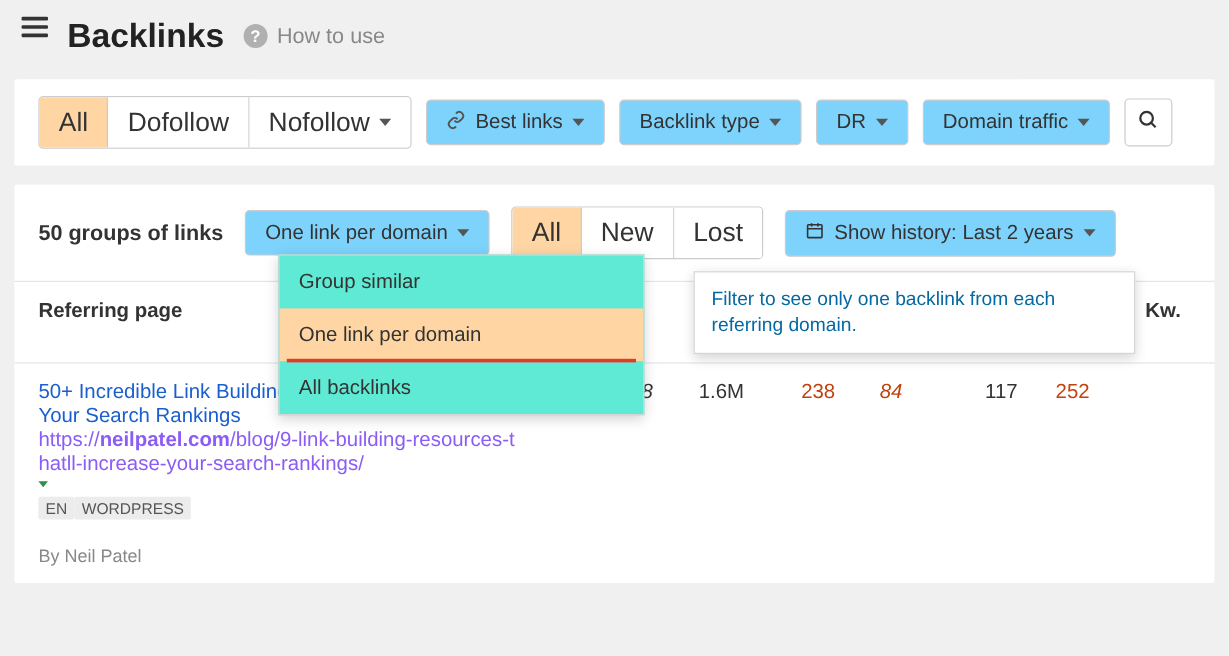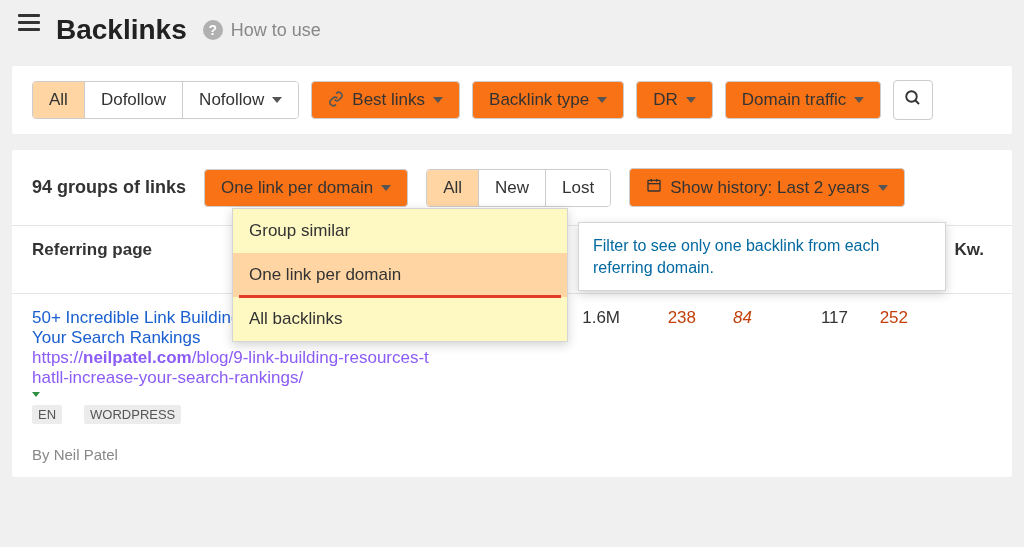--- a/index.html
+++ b/index.html
@@ -57,41 +57,41 @@
     align-items: center;
   }
   .seg {
     display: flex;
     border: 1px solid #ccc;
     border-radius: 4px;
     overflow: hidden;
   }
   .seg-item {
     padding: 8px 16px;
-    font-size: 17px;
+    font-size: 22px;
     color: #333;
     background: #fff;
     border-right: 1px solid #ccc;
     cursor: pointer;
     display: flex;
     align-items: center;
     gap: 8px;
     white-space: nowrap;
   }
   .seg-item:last-child { border-right: none; }
   .seg-item.active { background: #ffd6a3; }
   .btn {
     display: flex;
     align-items: center;
     gap: 8px;
     border: 1px solid #ccc;
     border-radius: 4px;
     padding: 8px 16px;
     font-size: 17px;
-    background: #f97316;
+    background: #7dd3fc;
     cursor: pointer;
     white-space: nowrap;
   }
   .caret {
     width: 0; height: 0;
     border-left: 5px solid transparent;
     border-right: 5px solid transparent;
     border-top: 6px solid #555;
   }
   .caret-sm {
@@ -149,37 +149,37 @@
   .col-pt { flex: 0 0 96px; text-align: right; }
   .col-kw { flex: 0 0 60px; text-align: right; }
   .data-row {
     display: flex;
     padding: 14px 20px;
     font-size: 17px;
   }
   .link-title { color: #1a5fd0; }
   .link-url { color: #8b5cf6; word-break: break-all; display: flex; align-items: center; flex-wrap: wrap; gap: 4px;}
   .link-url .bold { font-weight: 700; }
-  .tags { margin-top: 8px; display: flex; gap: 22px; }
+  .tags { margin-top: 8px; display: flex; gap: 0; }
   .tag {
     background: #ececec;
     color: #555;
     font-size: 13px;
     padding: 2px 6px;
     border-radius: 2px;
   }
   .author { color: #888; font-size: 15px; margin-top: 22px; }
   .num { color: #333; }
   .num-link { color: #c2410c; }
   .dropdown {
     position: absolute;
     top: 58px;
     left: 220px;
-    width: 336px;
-    background: #fef9c3;
+    width: 305px;
+    background: #5eead4;
     border: 1px solid #d5d5d5;
     box-shadow: 0 3px 10px rgba(0,0,0,.18);
     z-index: 10;
   }
   .dd-item {
     padding: 12px 16px;
     font-size: 17px;
     cursor: pointer;
     position: relative;
   }
@@ -262,21 +262,21 @@
             <circle cx="10" cy="10" r="7"></circle>
             <line x1="20" y1="20" x2="15" y2="15"></line>
           </svg>
       </span>
     </div>
   </div>
 </div>
 
 <div class="panel2">
   <div class="ctl-row">
-    <div class="groups-count">94 groups of links</div>
+    <div class="groups-count">50 groups of links</div>
     <div class="btn">
       <span>One link per domain</span>
       <span class="caret"></span>
     </div>
     <div class="seg">
       <div class="seg-item active">All</div>
       <div class="seg-item">New</div>
       <div class="seg-item">Lost</div>
     </div>
     <div class="btn">

